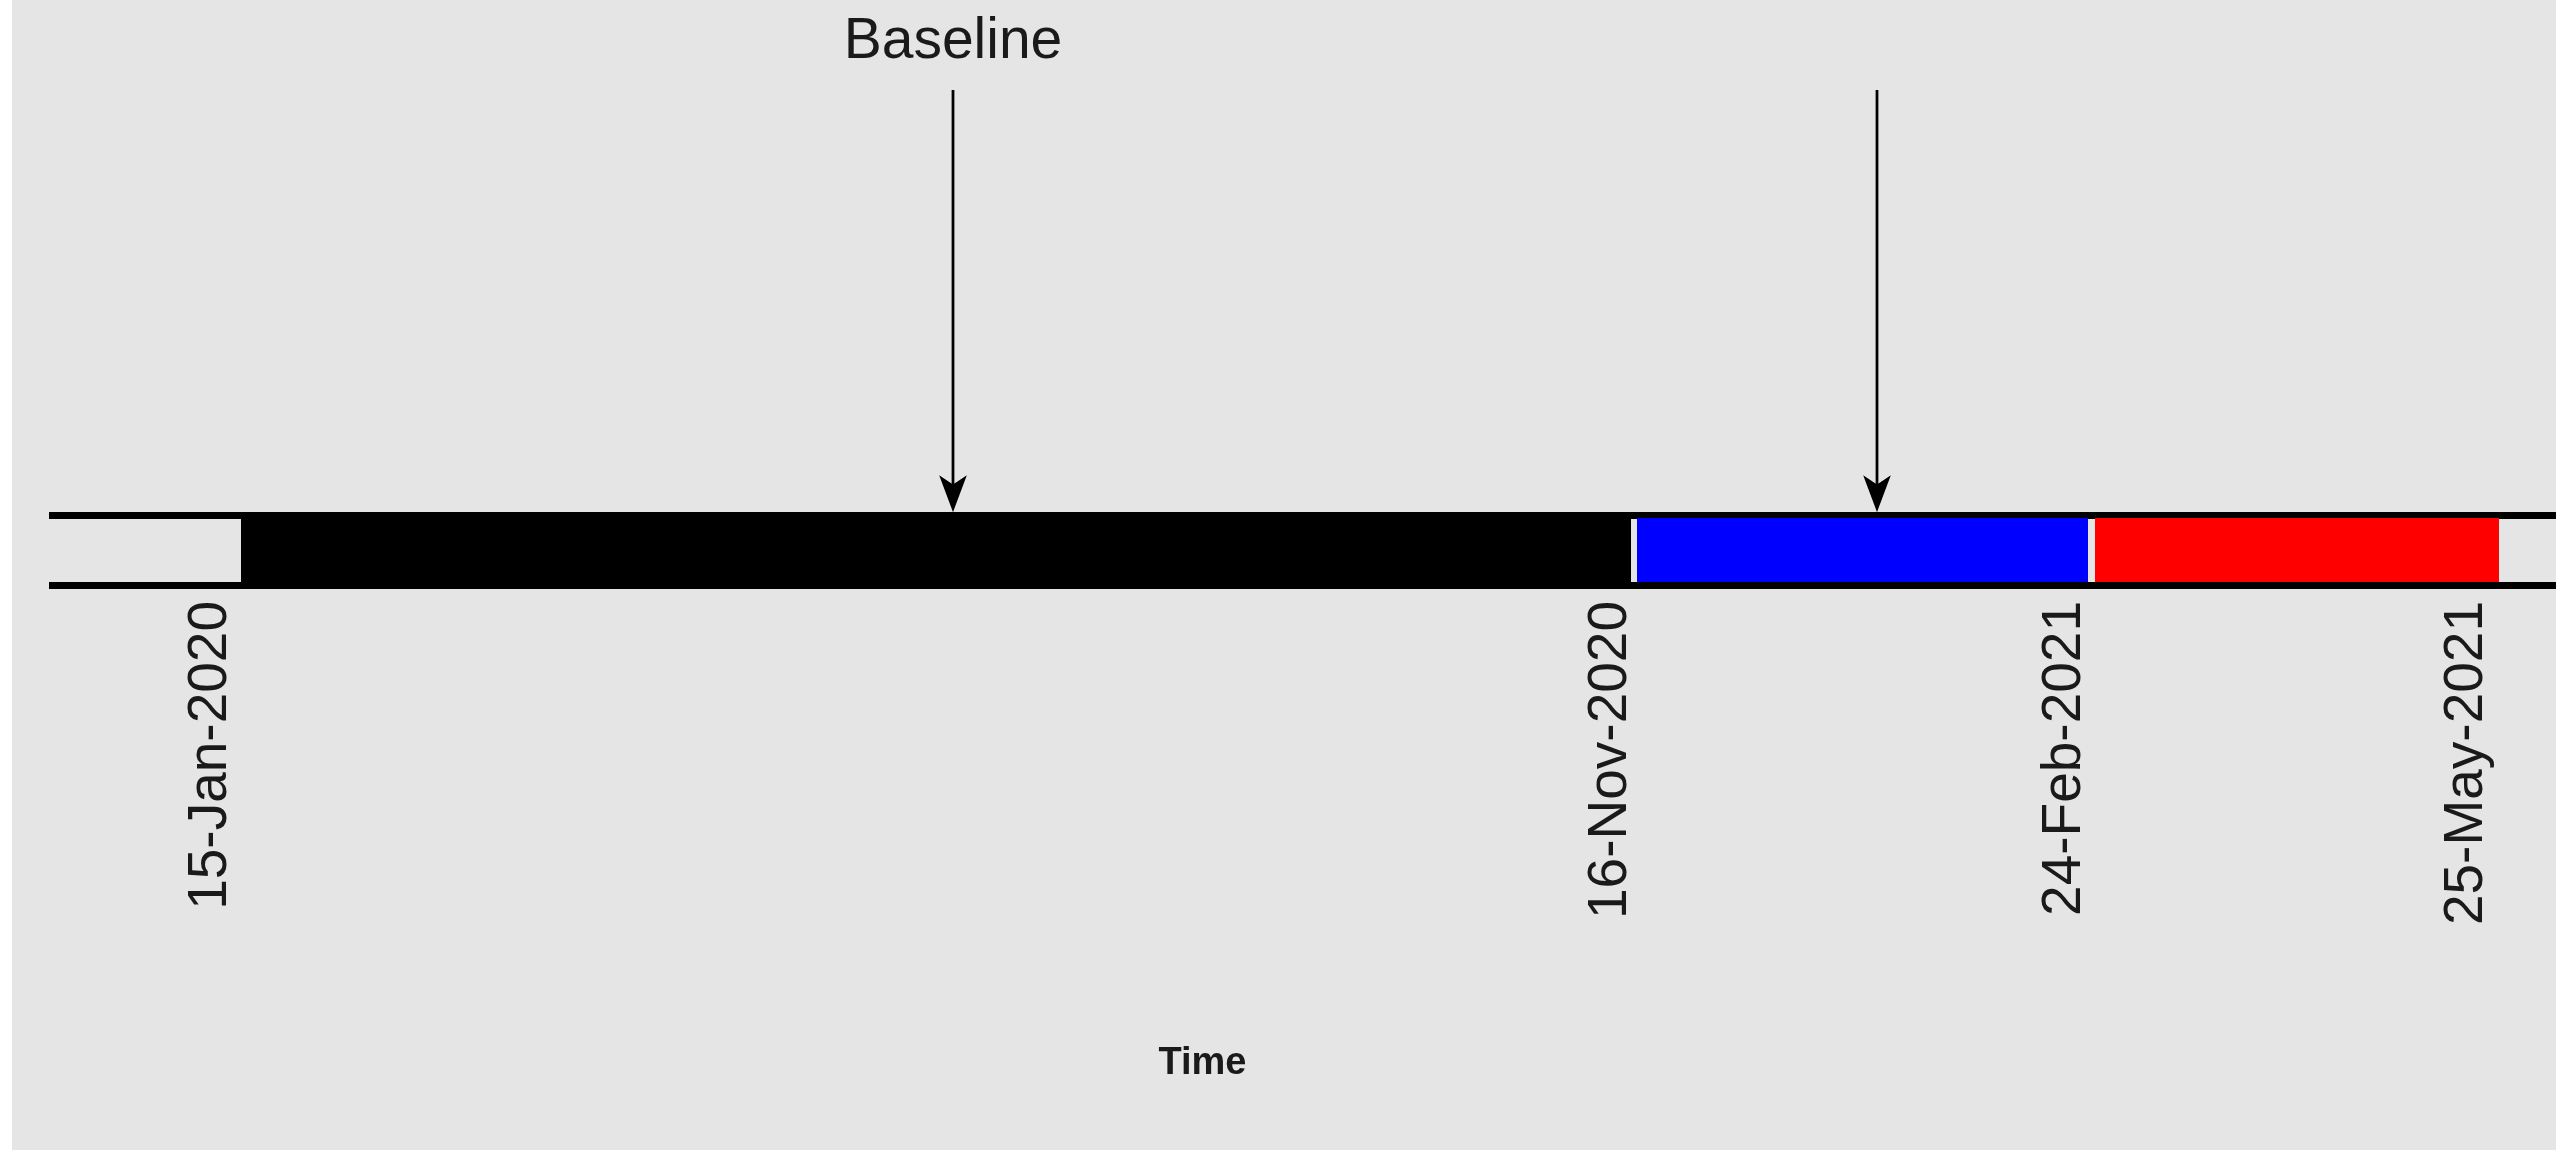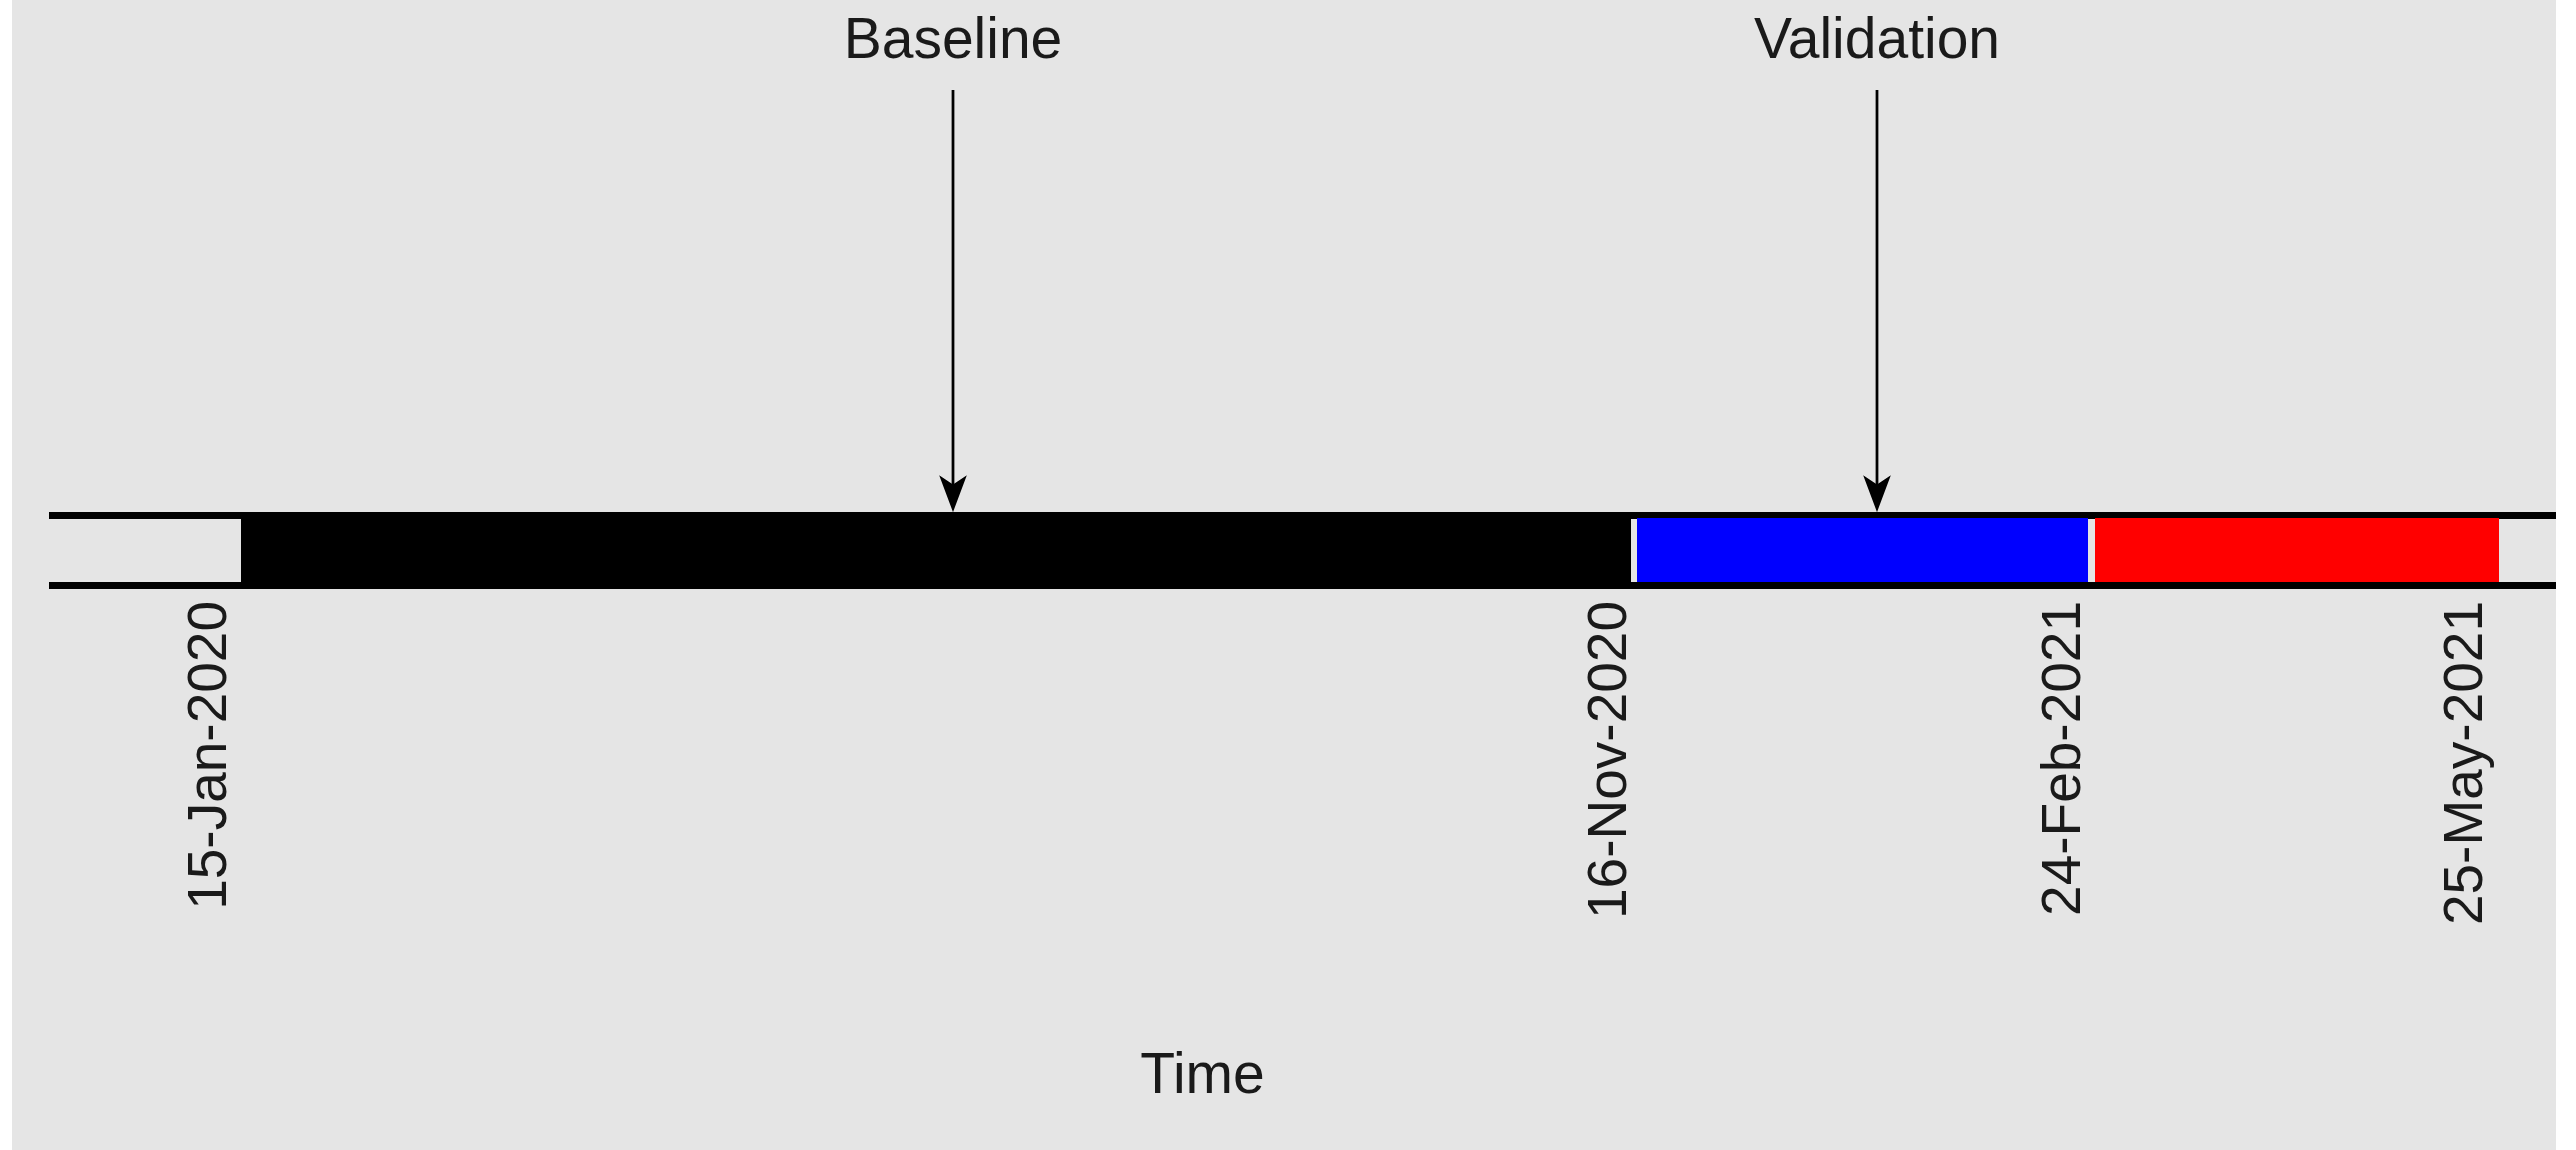--- a/index.html
+++ b/index.html
@@ -75,22 +75,23 @@
   }
   .date-tick > span { display: inline-block; }
 
   
   .axis-title {
     position: absolute;
     top: 1040px;
     left: 0;
     width: 2381px;
     text-align: center;
-    font-size: 57px;
+    font-size: 38px;
     color: #1a1a1a;
+    font-weight: bold;
   }
 </style>
 </head>
 <body>
 
 <div id="stage">
 
   <div class="axis-rail top"></div>
   <div class="axis-rail bottom"></div>
 
@@ -100,21 +101,20 @@
 
   <div class="callout" style="left:775px; width:332px;">
     <div class="callout-label">Baseline</div>
     <svg class="callout-arrow" width="41" height="424" viewBox="0 0 44 460">
       <line x1="22" y1="0" x2="22" y2="436" stroke="#000000" stroke-width="3"></line>
       <polygon points="22,458 7,418 22,428 37,418" fill="#000000"></polygon>
     </svg>
   </div>
 
   <div class="callout" style="left:1699px; width:332px;">
-    <div class="callout-label">Validation</div>
     <svg class="callout-arrow" width="41" height="424" viewBox="0 0 44 460">
       <line x1="22" y1="0" x2="22" y2="436" stroke="#000000" stroke-width="3"></line>
       <polygon points="22,458 7,418 22,428 37,418" fill="#000000"></polygon>
     </svg>
   </div>
 
 
   <div class="date-tick" style="left:168px;">
     <span>15-Jan-2020</span>
   </div>

